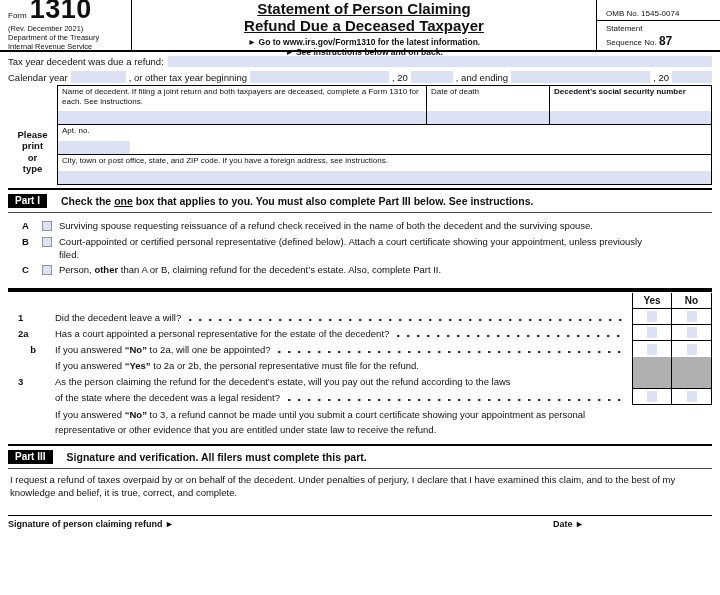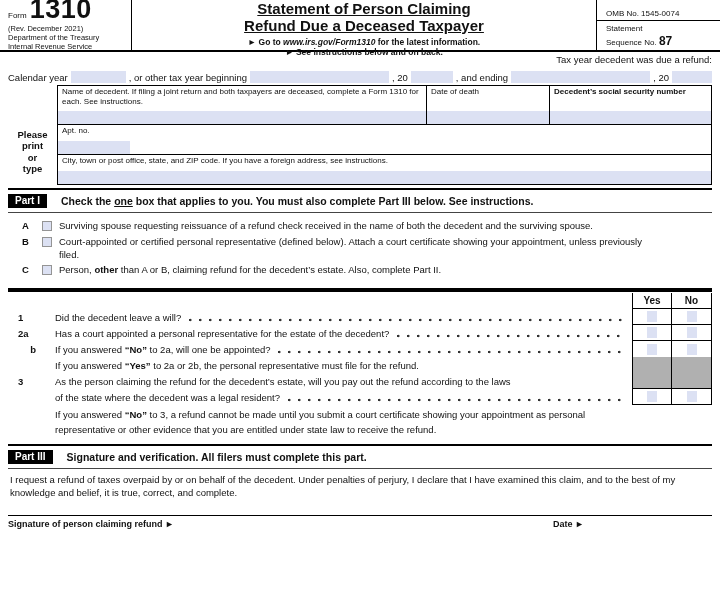--- a/index.html
+++ b/index.html
@@ -22,31 +22,31 @@
   .header { display:flex; border-bottom: 2.5px solid var(--ink); height: 52px; }
   .hdr-left { width:132px; border-right:1.5px solid var(--ink); padding:0 4px 0 8px; }
   .form-no-line { display:flex; align-items:flex-end; gap:3px; margin-top:-3px; }
   .form-word { font-size:8px; padding-bottom:3px; }
   .form-number { font-size:27px; font-weight:bold; line-height:0.95; letter-spacing:0.5px; }
   .rev { font-size:7.5px; margin-top:1px; }
   .dept { font-size:7.5px; line-height:1.2; }
   .hdr-center { flex:1; text-align:center; padding-top:1px; }
   .title-l { font-weight:bold; font-size:15px; line-height:1.12;text-decoration:underline; }
   .goto-line { font-size:8.5px; font-weight:bold; margin-top:2px; }
-  .goto-url { font-style:italic; }
+  .goto-url { }
   .see-line { font-size:8.5px; font-weight:bold; }
   .hdr-right { width:124px; border-left:1.5px solid var(--ink); display:flex; flex-direction:column; }
   .omb-cell { height:30px; font-size:8px; padding:9px 0 0 9px; border-bottom:1.5px solid var(--ink); }
   .attach-cell { font-size:8px; padding:3px 0 0 9px; line-height:1.3; }
   .attach-no { font-size:12px; font-weight:bold; }
 
   
   .body { padding:0 8px; }
 
-  .taxyear-row { display:flex; align-items:flex-end; gap:4px; font-size:9.5px; height:15px; padding-top:2px;flex-direction:column; }
+  .taxyear-row { display:flex; align-items:flex-end; gap:4px; font-size:9.5px; height:15px; padding-top:2px; }
   .taxyear-row .field { height:11px; }
   .calendar-row { display:flex; align-items:flex-end; gap:3px; font-size:9.5px; height:18px; padding-bottom:2px; }
   .calendar-row .field { height:12px; }
   .field { background:var(--field); }
   .f-grow { flex:1; }
   .f-year { width:55px; }
   .f-begin,.f-end { flex:1.1; }
   .f-20 { width:42px; }
   .f-20b { width:40px; }
 

